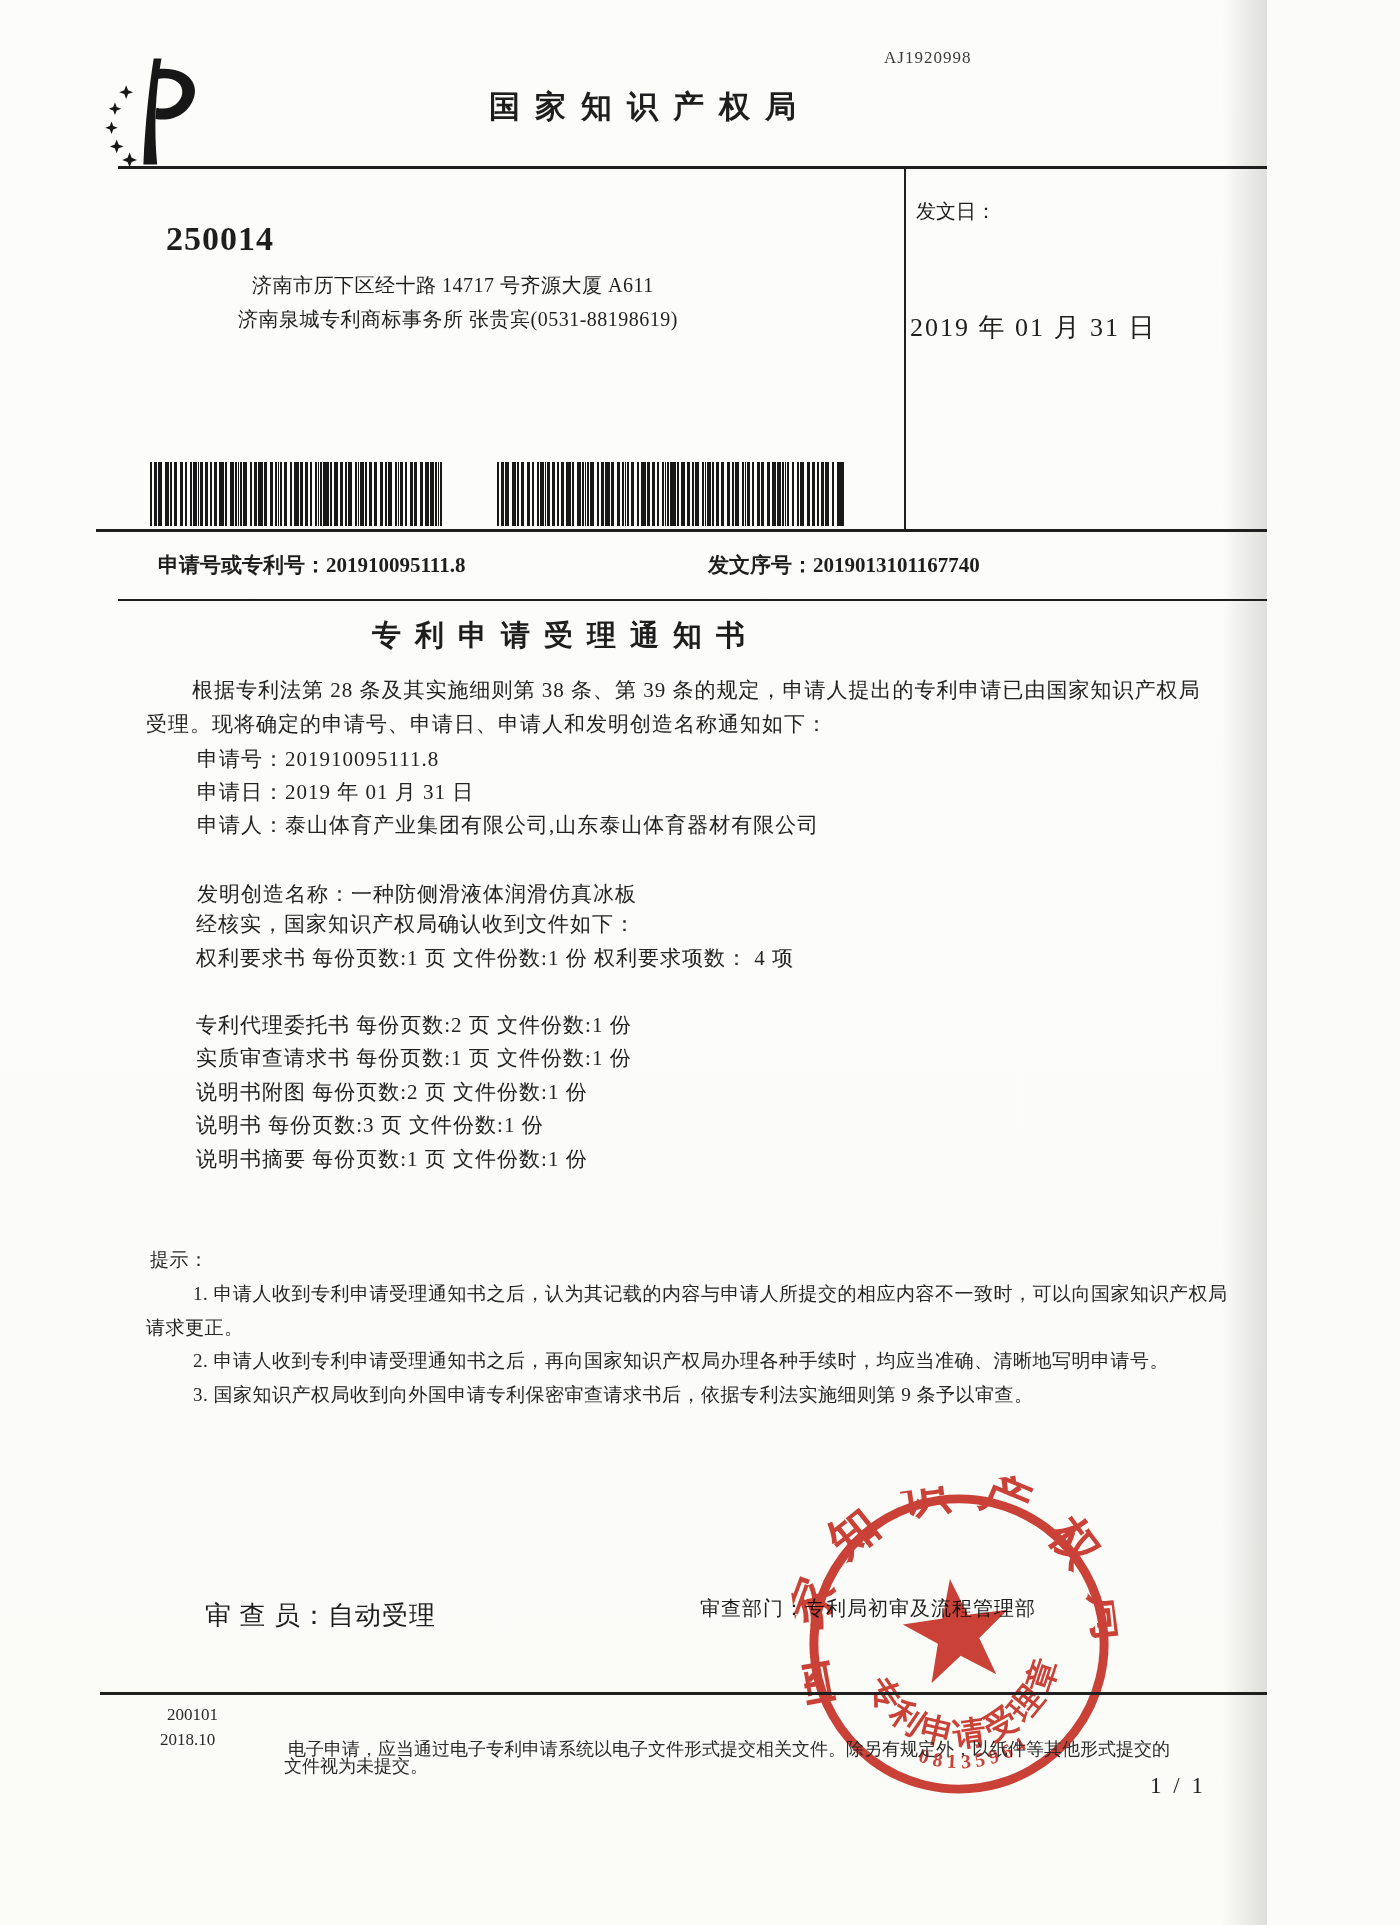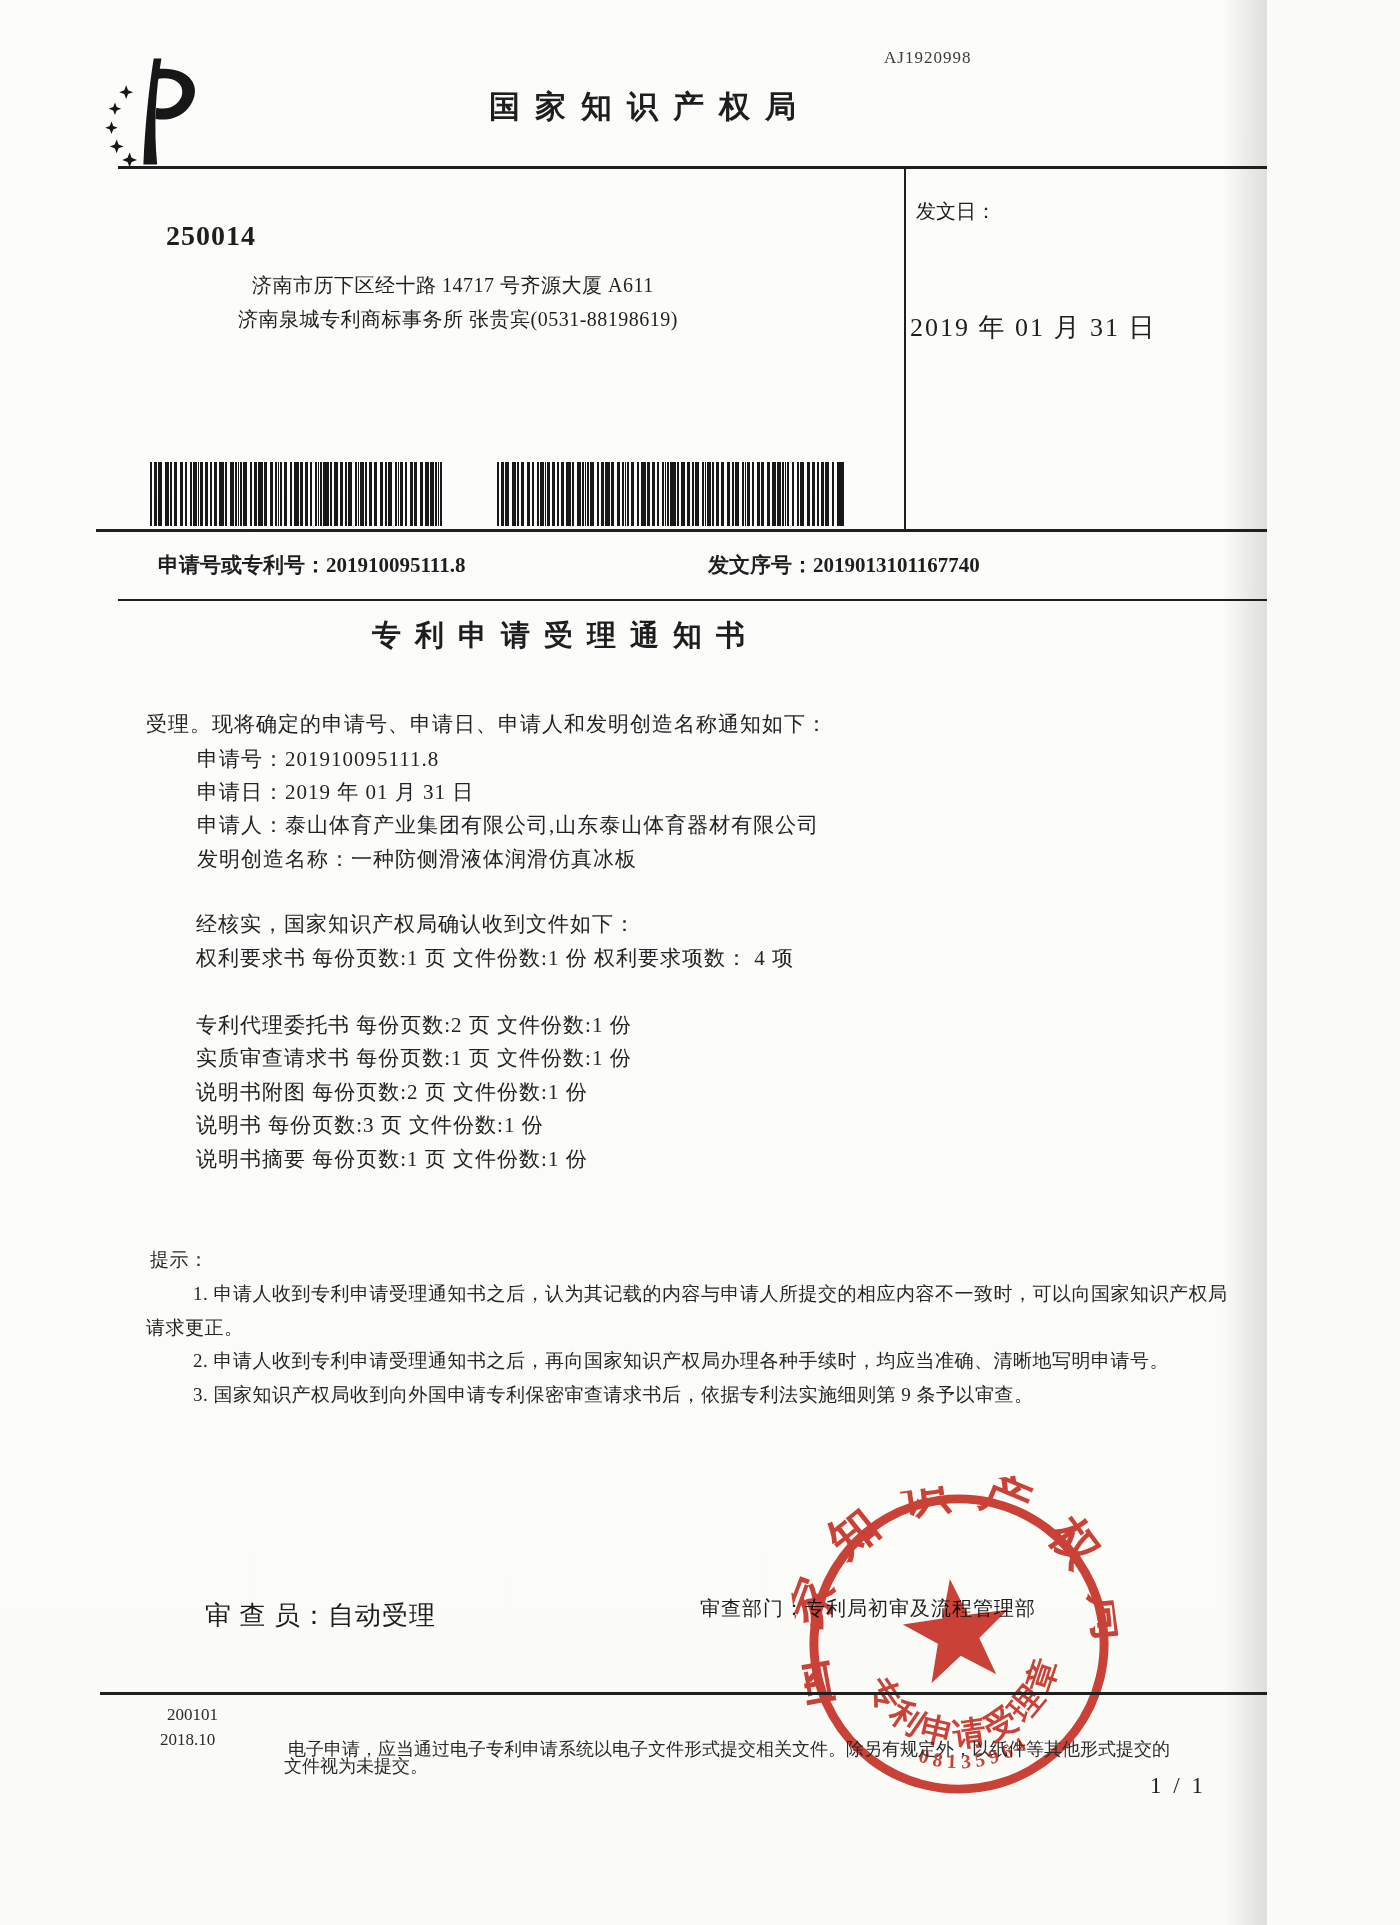--- a/index.html
+++ b/index.html
@@ -50,21 +50,21 @@
     <path d="M17,54 l2,5.2 5.2,2 -5.2,2 -2,5.2 -2,-5.2 -5.2,-2 5.2,-2 Z" fill="#171717"></path>
     <path d="M13,76 l2,5.2 5.2,2 -5.2,2 -2,5.2 -2,-5.2 -5.2,-2 5.2,-2 Z" fill="#171717"></path>
     <path d="M19,97 l2.2,5.8 5.8,2.2 -5.8,2.2 -2.2,5.8 -2.2,-5.8 -5.8,-2.2 5.8,-2.2 Z" fill="#171717"></path>
     <path d="M34,112 l2.4,6.2 6.2,2.4 -6.2,2.4 -2.4,6.2 -2.4,-6.2 -6.2,-2.4 6.2,-2.4 Z" fill="#171717"></path>
   </svg>
 
   <div class="abs b" style="left:340px; top:86px; width:620px; text-align:center; font-size:31px; letter-spacing:15px;">国家知识产权局</div>
 
   <div class="rule" style="left:118px; top:166px; width:1166px; height:3px;"></div>
 
-  <div class="abs b" style="left:166px; top:220px; font-size:28px; letter-spacing:1px;">250014</div>
+  <div class="abs b" style="left:166px; top:220px; font-size:34px; letter-spacing:1px;">250014</div>
   <div class="abs" style="left:252px; top:272px; font-size:20px; letter-spacing:0.5px;">济南市历下区经十路 14717 号齐源大厦 A611</div>
   <div class="abs" style="left:238px; top:306px; font-size:20px; letter-spacing:0.5px;">济南泉城专利商标事务所 张贵宾(0531-88198619)</div>
 
   <div class="rule" style="left:904px; top:166px; width:2px; height:364px;"></div>
 
   <div class="abs" style="left:916px; top:198px; font-size:20px;">发文日：</div>
   <div class="abs" style="left:910px; top:310px; font-size:26px; letter-spacing:2px;">2019 年 01 月 31 日</div>
 
   <div class="barcode" style="left:150px; top:462px; width:292px; height:64px;"></div>
   <div class="barcode" style="left:497px; top:462px; width:348px; height:64px;"></div>
@@ -75,26 +75,27 @@
     <span>申请号或专利号：</span><span>201910095111.8</span>
   </div>
   <div class="abs b" style="left:708px; top:551px; font-size:21px;">
     <span>发文序号：</span><span>2019013101167740</span>
   </div>
 
   <div class="rule" style="left:118px; top:599px; width:1166px; height:2px;"></div>
 
   <div class="abs b" style="left:372px; top:616px; width:600px; text-align:left; font-size:29px; letter-spacing:14px;">专利申请受理通知书</div>
 
+  <div class="abs body-txt" style="left:192px; top:676px;">根据专利法第 28 条及其实施细则第 38 条、第 39 条的规定，申请人提出的专利申请已由国家知识产权局</div>
   <div class="abs body-txt" style="left:146px; top:710px;">受理。现将确定的申请号、申请日、申请人和发明创造名称通知如下：</div>
 
   <div class="abs body-txt" style="left:197px; top:745px;">申请号：201910095111.8</div>
   <div class="abs body-txt" style="left:197px; top:778px;">申请日：2019 年 01 月 31 日</div>
   <div class="abs body-txt" style="left:197px; top:811px;">申请人：泰山体育产业集团有限公司,山东泰山体育器材有限公司</div>
-  <div class="abs body-txt" style="left:197px; top:845px;">发明创造名称：一种防侧滑液体润滑仿真冰板</div>
+  <div class="abs body-txt" style="left:197px; top:880px;">发明创造名称：一种防侧滑液体润滑仿真冰板</div>
 
   <div class="abs body-txt" style="left:196px; top:910px;">经核实，国家知识产权局确认收到文件如下：</div>
   <div class="abs body-txt" style="left:196px; top:944px;">权利要求书 每份页数:1 页  文件份数:1 份  权利要求项数：  4 项</div>
   <div class="abs body-txt" style="left:196px; top:1011px;">专利代理委托书 每份页数:2 页  文件份数:1 份</div>
   <div class="abs body-txt" style="left:196px; top:1044px;">实质审查请求书 每份页数:1 页  文件份数:1 份</div>
   <div class="abs body-txt" style="left:196px; top:1078px;">说明书附图 每份页数:2 页  文件份数:1 份</div>
   <div class="abs body-txt" style="left:196px; top:1111px;">说明书 每份页数:3 页  文件份数:1 份</div>
   <div class="abs body-txt" style="left:196px; top:1145px;">说明书摘要 每份页数:1 页  文件份数:1 份</div>
 
   <div class="abs tip-txt" style="left:150px; top:1247px;">提示：</div>

